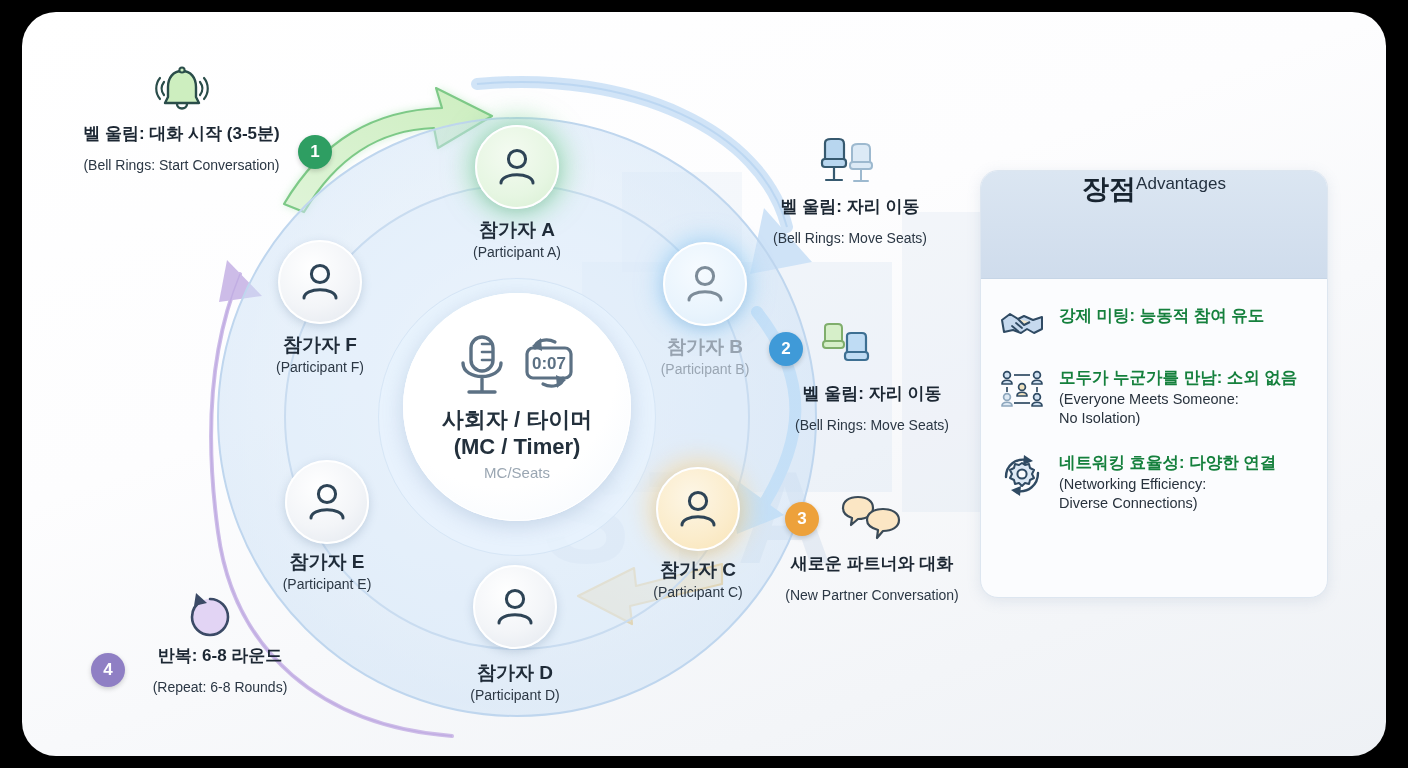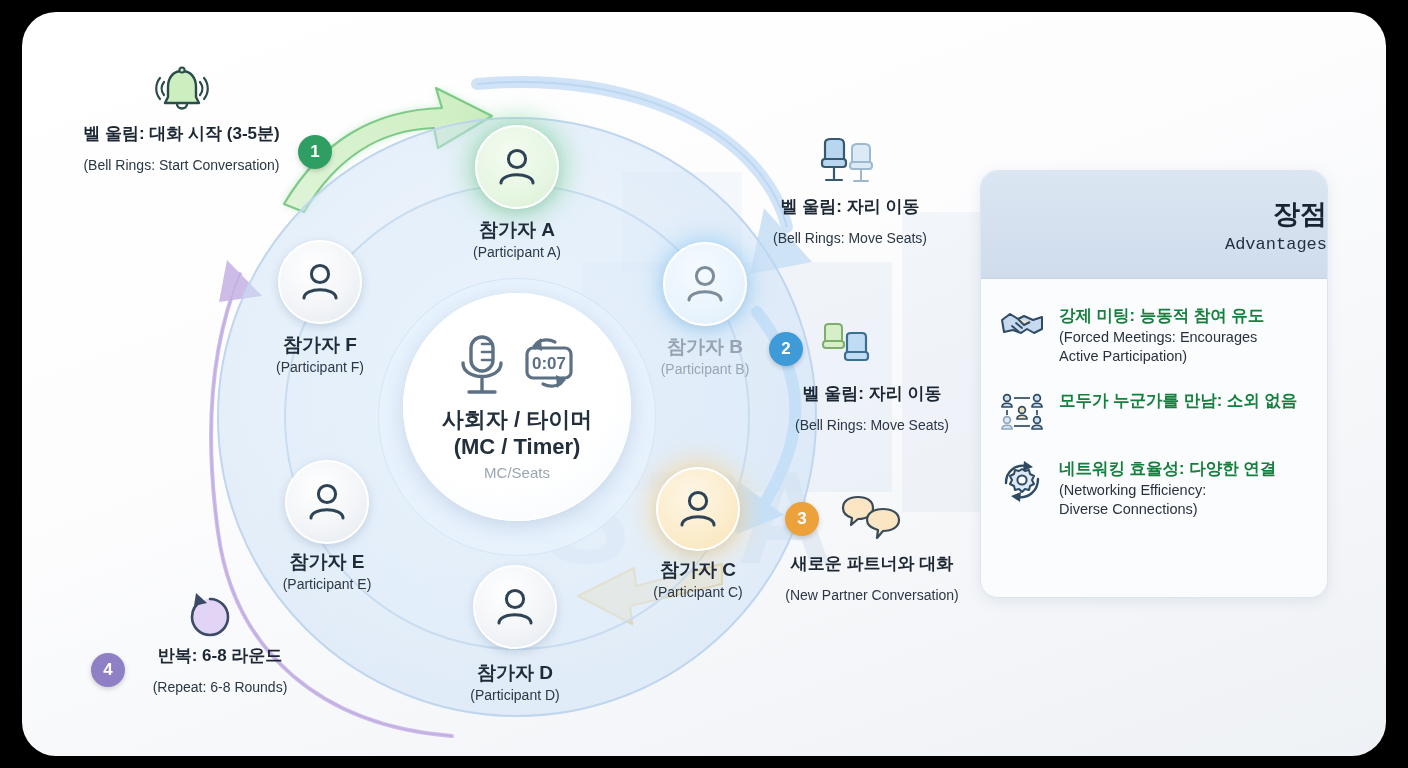--- a/index.html
+++ b/index.html
@@ -92,23 +92,22 @@
   
   #adv {
     position:absolute; left:958px; top:158px; width:348px; height:428px;
     border-radius:18px; background:#fbfcfe;
     border:1px solid #dde6f0;
     box-shadow: 0 3px 14px rgba(120,145,175,.16);
     overflow:hidden;
   }
   #adv-head {
     height:108px; background: linear-gradient(180deg,#dbe6f2 0%,#cfdcec 100%);
-    display:flex; flex-direction:column; align-items:flex-end; justify-content:center;
+    display:flex; flex-direction:row; align-items:flex-start; justify-content:center;
     border-bottom:1px solid #c6d5e6;
-    font-family:Liberation Mono, monospace;
   }
   #adv-head .kr { font-size:27px; font-weight:700; color:#182430; }
   #adv-head .en { font-size:17px; color:#243140; margin-top:3px; }
   #adv-body { padding: 26px 18px 0 18px; }
   .adv-item { display:flex; gap:14px; margin-bottom:25px; align-items:flex-start; }
   .adv-ico { width:46px; min-width:46px; padding-top:3px; display:flex; justify-content:center; }
   .adv-txt .kr { font-size:16.5px; font-weight:700; color:#15803d; line-height:1.3; }
   .adv-txt .en { font-size:14.5px; color:#28323d; line-height:1.26; margin-top:2px; }
   svg { display:block; }
 </style>
@@ -345,22 +344,20 @@
         <div class="adv-ico">
           <svg width="44" height="34" viewBox="0 0 44 34">
             <path d="M 2 12 L 10 6 L 18 11 L 24 8 L 33 12 L 42 9 L 42 21 L 34 25 L 27 21 L 21 25 L 13 22 L 4 24 Z" fill="#c6d9ee" stroke="#2f4a63" stroke-width="2" stroke-linejoin="round"></path>
             <path d="M 18 11 L 24 17 L 30 14" fill="#f2e6cb" stroke="#2f4a63" stroke-width="2" stroke-linejoin="round"></path>
             <path d="M 12 18 L 18 23" stroke="#2f4a63" stroke-width="1.8" stroke-linecap="round"></path>
             <path d="M 16 15 L 22 20" stroke="#2f4a63" stroke-width="1.8" stroke-linecap="round"></path>
           </svg>
         </div>
         <div class="adv-txt">
           <div class="kr">강제 미팅: 능동적 참여 유도</div>
-          <div class="en" style="white-space:pre-line">(Forced Meetings: Encourages
-Active Participation)</div>
         </div>
       </div>
 
       <div class="adv-item">
         <div class="adv-ico">
           <svg width="44" height="40" viewBox="0 0 44 40">
             <circle cx="7" cy="5" r="3.4" fill="#cfe0f1" stroke="#2f4a63" stroke-width="1.7"></circle>
             <path d="M 2 14 C 2 9 12 9 12 14 Z" fill="#cfe0f1" stroke="#2f4a63" stroke-width="1.7" stroke-linejoin="round"></path>
             <circle cx="37" cy="5" r="3.4" fill="#cfe0f1" stroke="#2f4a63" stroke-width="1.7"></circle>
             <path d="M 32 14 C 32 9 42 9 42 14 Z" fill="#cfe0f1" stroke="#2f4a63" stroke-width="1.7" stroke-linejoin="round"></path>
@@ -371,20 +368,22 @@
             <circle cx="37" cy="27" r="3.4" fill="#cfe0f1" stroke="#2f4a63" stroke-width="1.7"></circle>
             <path d="M 32 36 C 32 31 42 31 42 36 Z" fill="#cfe0f1" stroke="#2f4a63" stroke-width="1.7" stroke-linejoin="round"></path>
             <line x1="14" y1="5" x2="30" y2="5" stroke="#2f4a63" stroke-width="1.7"></line>
             <line x1="14" y1="33" x2="30" y2="33" stroke="#2f4a63" stroke-width="1.7"></line>
             <line x1="7" y1="17" x2="7" y2="22" stroke="#2f4a63" stroke-width="1.7"></line>
             <line x1="37" y1="17" x2="37" y2="22" stroke="#2f4a63" stroke-width="1.7"></line>
           </svg>
         </div>
         <div class="adv-txt">
           <div class="kr">모두가 누군가를 만남: 소외 없음</div>
+          <div class="en" style="white-space:pre-line">(Everyone Meets Someone:
+No Isolation)</div>
         </div>
       </div>
 
       <div class="adv-item">
         <div class="adv-ico">
           <svg width="44" height="42" viewBox="0 0 44 42">
             <path d="M 22 8 L 25 10 L 29 9 L 30 13 L 34 15 L 32 19 L 34 23 L 30 25 L 29 29 L 25 28 L 22 31
                      L 19 28 L 15 29 L 14 25 L 10 23 L 12 19 L 10 15 L 14 13 L 15 9 L 19 10 Z" fill="#dce8f4" stroke="#2f4a63" stroke-width="2" stroke-linejoin="round"></path>
             <circle cx="22" cy="19" r="4.6" fill="#fbfcfe" stroke="#2f4a63" stroke-width="2"></circle>
             <path d="M 6 22 C 6 10 16 3 27 5" fill="none" stroke="#2f4a63" stroke-width="2.4" stroke-linecap="round"></path>

